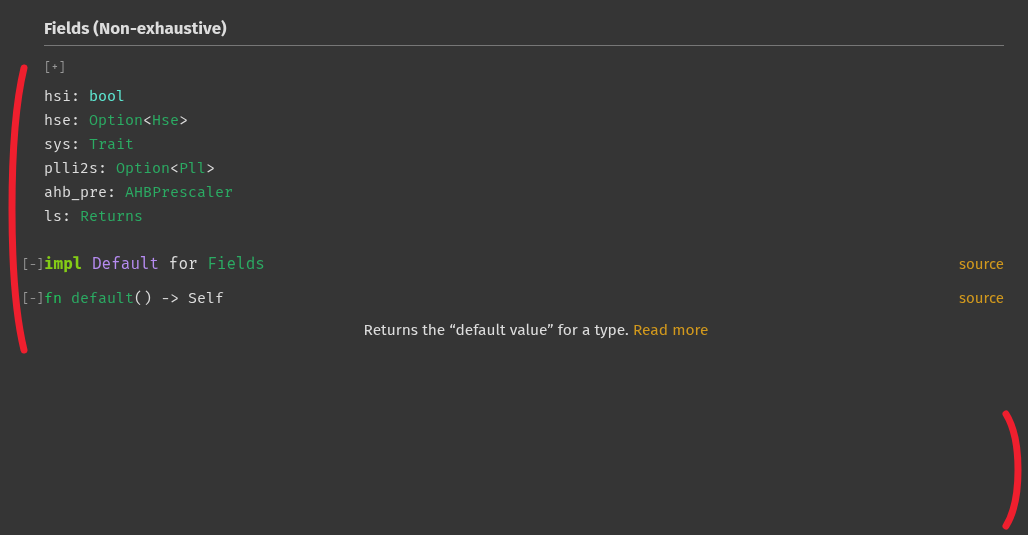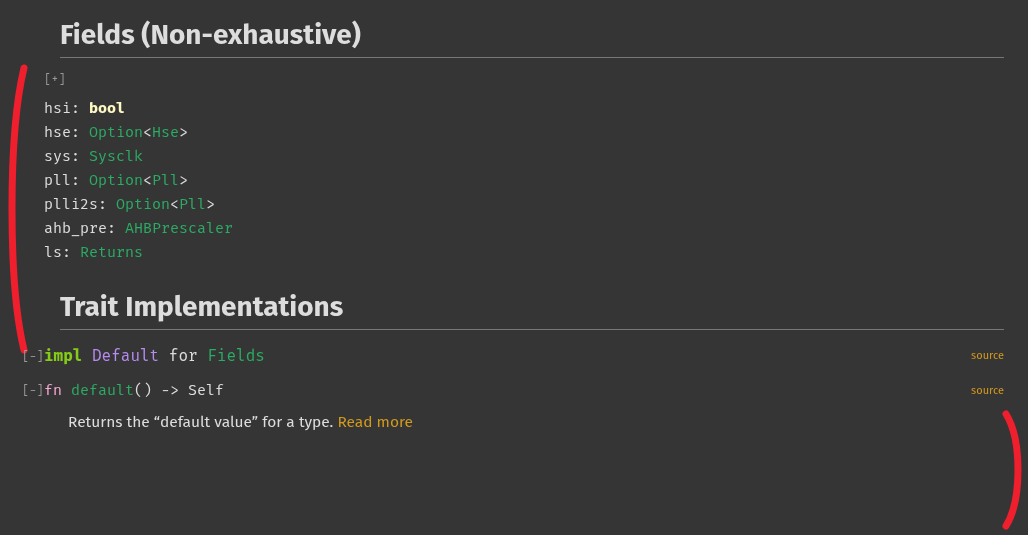--- a/index.html
+++ b/index.html
@@ -12,24 +12,24 @@
   }
   .page {
     width: 1028px;
     height: 535px;
     box-sizing: border-box;
     padding: 12px 24px 12px 44px;
     position: relative;
     overflow: hidden;
   }
   h2.section-header {
-    font-size: 28px;
+    font-size: 17px;
     font-weight: 700;
     color: #ddd;
-    margin: 6px 0 6px 16px;
+    margin: 6px 0 6px 0;
     border-bottom: 1px solid #777;
     padding-bottom: 6px;
   }
   .non-exhaustive {
     display: flex;
     align-items: center;
     gap: 10px;
     margin: 14px 0 10px 0;
     color: #a0a0a0;
     font-size: 15px;
@@ -43,21 +43,21 @@
   }
   .fields {
     font-family: "Fira Mono", "Source Code Pro", monospace;
     font-size: 15px;
     line-height: 1.6;
     color: #ddd;
     margin-bottom: 26px;
   }
   .field-line { white-space: nowrap; }
   .tok-type { color: #2bab63; text-align: center; }
-  .tok-prim { color: #fef9c3; font-weight: bold; }
+  .tok-prim { color: #5eead4; }
   .angle { color: #ddd; }
   .fn-name { color: #2bab63; }
   .trait-name { color: #b78cf2; }
   .impl-block {
     font-family: "Fira Mono", "Source Code Pro", monospace;
     font-size: 16px;
     color: #ddd;
     display: flex;
     align-items: center;
     position: relative;
@@ -68,21 +68,21 @@
     left: -22px;
     font-size: 12px;
     color: #999;
     cursor: pointer;
     user-select: none;
   }
   .impl-sig { flex: 1; }
   .impl-sig .kw { color: #84cc16; font-weight: 700; }
   .src-link {
     color: #d2991d;
-    font-size: 11px;
+    font-size: 15px;
     font-family: "Fira Sans", "Segoe UI", Arial, sans-serif;
     cursor: pointer;
   }
   .fn-block {
     font-family: "Fira Mono", "Source Code Pro", monospace;
     font-size: 15px;
     color: #ddd;
     display: flex;
     align-items: center;
     position: relative;
@@ -90,26 +90,27 @@
   }
   .fn-block .toggle {
     position: absolute;
     left: -22px;
     font-size: 12px;
     color: #999;
     cursor: pointer;
     user-select: none;
   }
   .fn-sig { flex: 1; }
-  .fn-sig .kw { color: #f9a8d4; }
+  .fn-sig .kw { color: #22c55e; }
   .doc-line {
     font-family: "Fira Sans", "Segoe UI", Arial, serif;
     font-size: 15.5px;
     color: #ddd;
     margin: 14px 0 0 24px;
+    text-align: center;
   }
   .read-more {
     color: #d2991d;
     cursor: pointer;
   }
   
   .anno-left {
     position: absolute;
     left: 2px;
     top: 64px;
@@ -142,28 +143,26 @@
 
   <h2 class="section-header">Fields (Non-exhaustive)</h2>
 
   <div class="non-exhaustive">
     <span class="expander">[+]</span>
   </div>
 
   <div class="fields" id="fields-container">
       <div class="field-line"><span>hsi: </span><a class="tok-prim link">bool</a></div>
       <div class="field-line"><span>hse: </span><a class="tok-type link">Option</a><span class="angle">&lt;</span><a class="tok-type link">Hse</a><span class="angle">&gt;</span></div>
-      <div class="field-line"><span>sys: </span><a class="tok-type link">Sysclk</a></div>
-      <div class="field-line"><span>pll: </span><a class="tok-type link">Option</a><span class="angle">&lt;</span><a class="tok-type link">Pll</a><span class="angle">&gt;</span></div>
+      <div class="field-line"><span>sys: </span><a class="tok-type link">Trait</a></div>
       <div class="field-line"><span>plli2s: </span><a class="tok-type link">Option</a><span class="angle">&lt;</span><a class="tok-type link">Pll</a><span class="angle">&gt;</span></div>
       <div class="field-line"><span>ahb_pre: </span><a class="tok-type link">AHBPrescaler</a></div>
       <div class="field-line"><span>ls: </span><a class="tok-type link">Returns</a></div>
     </div>
 
-  <h2 class="section-header">Trait Implementations</h2>
 
   <div class="impl-block">
     <span class="toggle">[−]</span>
     <span class="impl-sig">
       <span class="kw">impl</span> <a class="trait-name link">Default</a> <span>for</span> <a class="tok-type link">Fields</a>
     </span>
     <a class="src-link link">source</a>
   </div>
 
   <div class="fn-block">

